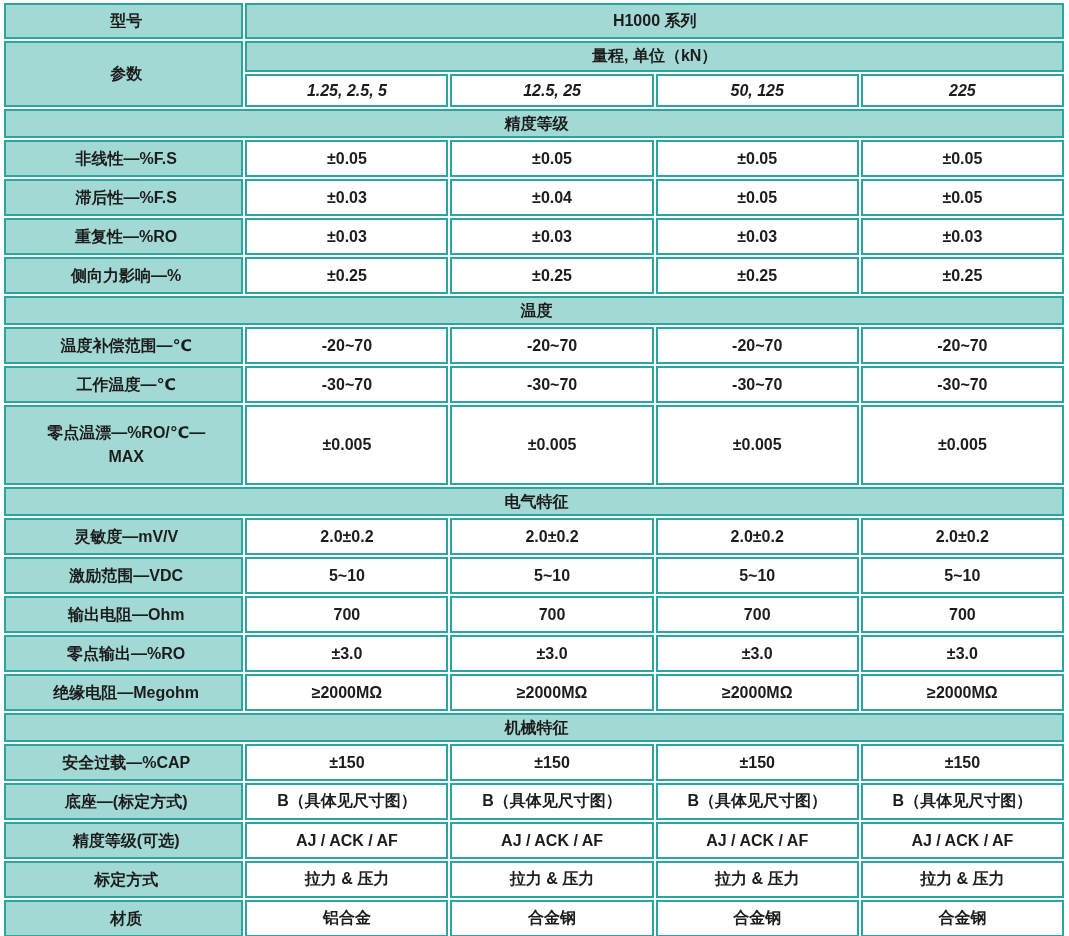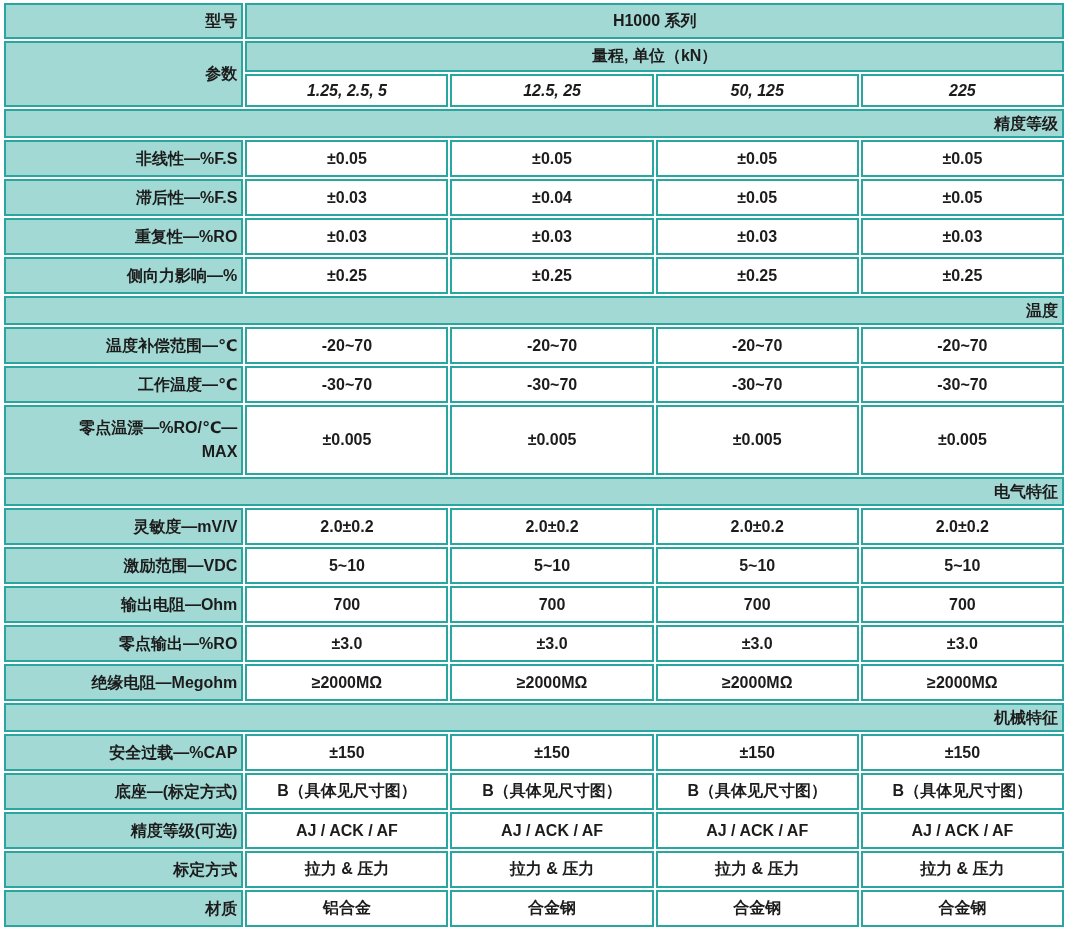--- a/index.html
+++ b/index.html
@@ -26,28 +26,28 @@
     border:2px solid var(--border);
     font-weight:700;
     font-size:16px;
     color:var(--text);
     vertical-align:middle;
     padding:0 4px;
     overflow:hidden;
   }
   td.teal{background:var(--fill);}
   td.white{background:#ffffff;}
-  td.label{text-align:right;padding-left:9px;white-space:pre-line;line-height:1.5;}
+  td.label{text-align:center;padding-left:9px;white-space:pre-line;line-height:1.5;}
   td.center{text-align:center;}
   tr.r-model{height:36px;}
   tr.r-range{height:31px;}
   tr.r-cols{height:33px;font-style:italic;}
   tr.r-section{height:29px;border-radius:10px;}
   tr.r-data{height:37px;}
-  tr.r-data.tall{height:70px;}
+  tr.r-data.tall{height:80px;}
 </style>
 </head>
 <body>
 
 <table class="spec">
   <colgroup>
     <col class="c-label">
     <col class="c-data">
     <col class="c-data">
     <col class="c-data">

